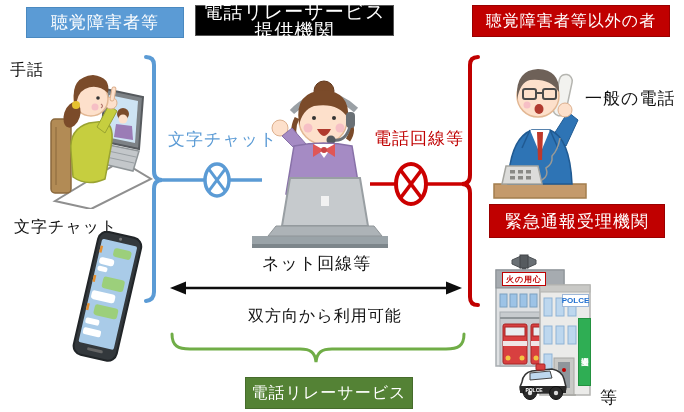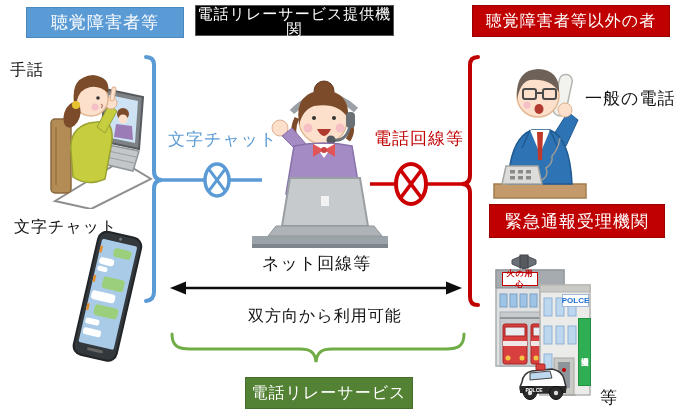--- a/index.html
+++ b/index.html
@@ -14,21 +14,21 @@
   svg{display:block;}
   .sign{display:flex;align-items:center;justify-content:center;text-align:center;}
 </style>
 </head>
 <body>
 
 <div id="canvas">
 
   <div class="abs box" style="left:4px;top:7px;width:156px;height:29px;background:#5B9BD5;border:1px solid #4a89c0;font-size:17px;margin-left:22px;">聴覚障害者等</div>
 
-  <div class="abs box" style="left:195px;top:5px;width:197px;height:29px;background:#000;border:1px solid #555;font-size:15px;">電話リレーサービス提供機関</div>
+  <div class="abs box" style="left:195px;top:5px;width:197px;height:29px;background:#000;border:1px solid #555;font-size:19px;">電話リレーサービス提供機関</div>
 
   <div class="abs box" style="left:472px;top:5px;width:196px;height:30px;background:#C00000;border:1px solid #9a0000;font-size:16px;">聴覚障害者等以外の者</div>
 
   <div class="abs lbl" style="left:10px;top:60px;">手話</div>
   <div class="abs lbl" style="left:14px;top:217px;">文字チャット</div>
 
   <svg class="abs" style="left:45px;top:63px;" width="108" height="146" viewBox="0 0 108 146">
     <polygon points="10,138 76,98 106,116 46,146" fill="#ffffff" stroke="#8f8f8f" stroke-width="2"></polygon>
     <rect x="6" y="56" width="20" height="74" rx="4" fill="#B28B55" stroke="#8a683c" stroke-width="1.5"></rect>
     <line x1="11" y1="64" x2="11" y2="122" stroke="#8a683c" stroke-width="1"></line>
@@ -220,21 +220,21 @@
       <polygon points="38,119 58,117 60,124 38,126" fill="#BDD7EE" stroke="#444" stroke-width="1"></polygon>
       <rect x="28" y="132" width="46" height="7" fill="#2a2a2a"></rect>
       <rect x="44" y="110" width="9" height="6" rx="1" fill="#D84040" stroke="#a82424" stroke-width="1"></rect>
       <circle cx="38" cy="139" r="6.5" fill="#2a2a2a" stroke="#111" stroke-width="1"></circle>
       <circle cx="38" cy="139" r="2.2" fill="#ddd"></circle>
       <circle cx="64" cy="139" r="6.5" fill="#2a2a2a" stroke="#111" stroke-width="1"></circle>
       <circle cx="64" cy="139" r="2.2" fill="#ddd"></circle>
     </g>
   </svg>
 
-  <div class="abs sign" style="left:502px;top:272px;width:36px;height:14px;background:#fff;border:1.5px solid #C00000;color:#C00000;font-size:8px;font-weight:bold;letter-spacing:1px;box-sizing:border-box;">火の用心</div>
+  <div class="abs sign" style="left:502px;top:272px;width:44px;height:14px;background:#fff;border:1.5px solid #C00000;color:#C00000;font-size:8px;font-weight:bold;letter-spacing:1px;box-sizing:border-box;">火の用心</div>
   <div class="abs sign" style="left:562px;top:294px;width:27px;height:13px;background:#fff;border:1px solid #9fb8d8;color:#1F6FD0;font-size:8px;font-weight:bold;box-sizing:border-box;">POLCE</div>
   <div class="abs sign" style="left:578px;top:318px;width:13px;height:68px;background:#2FAE54;border:1px solid #23913f;color:#fff;font-size:7.5px;writing-mode:vertical-rl;text-orientation:upright;box-sizing:border-box;">交通安全週間</div>
   <div class="abs sign" style="left:524px;top:386px;width:20px;height:7px;color:#fff;font-size:5px;font-weight:bold;">POLCE</div>
 
   <div class="abs lbl" style="left:600px;top:386px;font-size:17px;">等</div>
 
   <div class="abs lbl" style="left:248px;top:306px;font-size:16px;">双方向から利用可能</div>
 
   <div class="abs box" style="left:233px;top:377px;width:166px;height:30px;background:#548235;border:1px solid #466c2c;font-size:16px;margin-left:12px;">電話リレーサービス</div>
 

